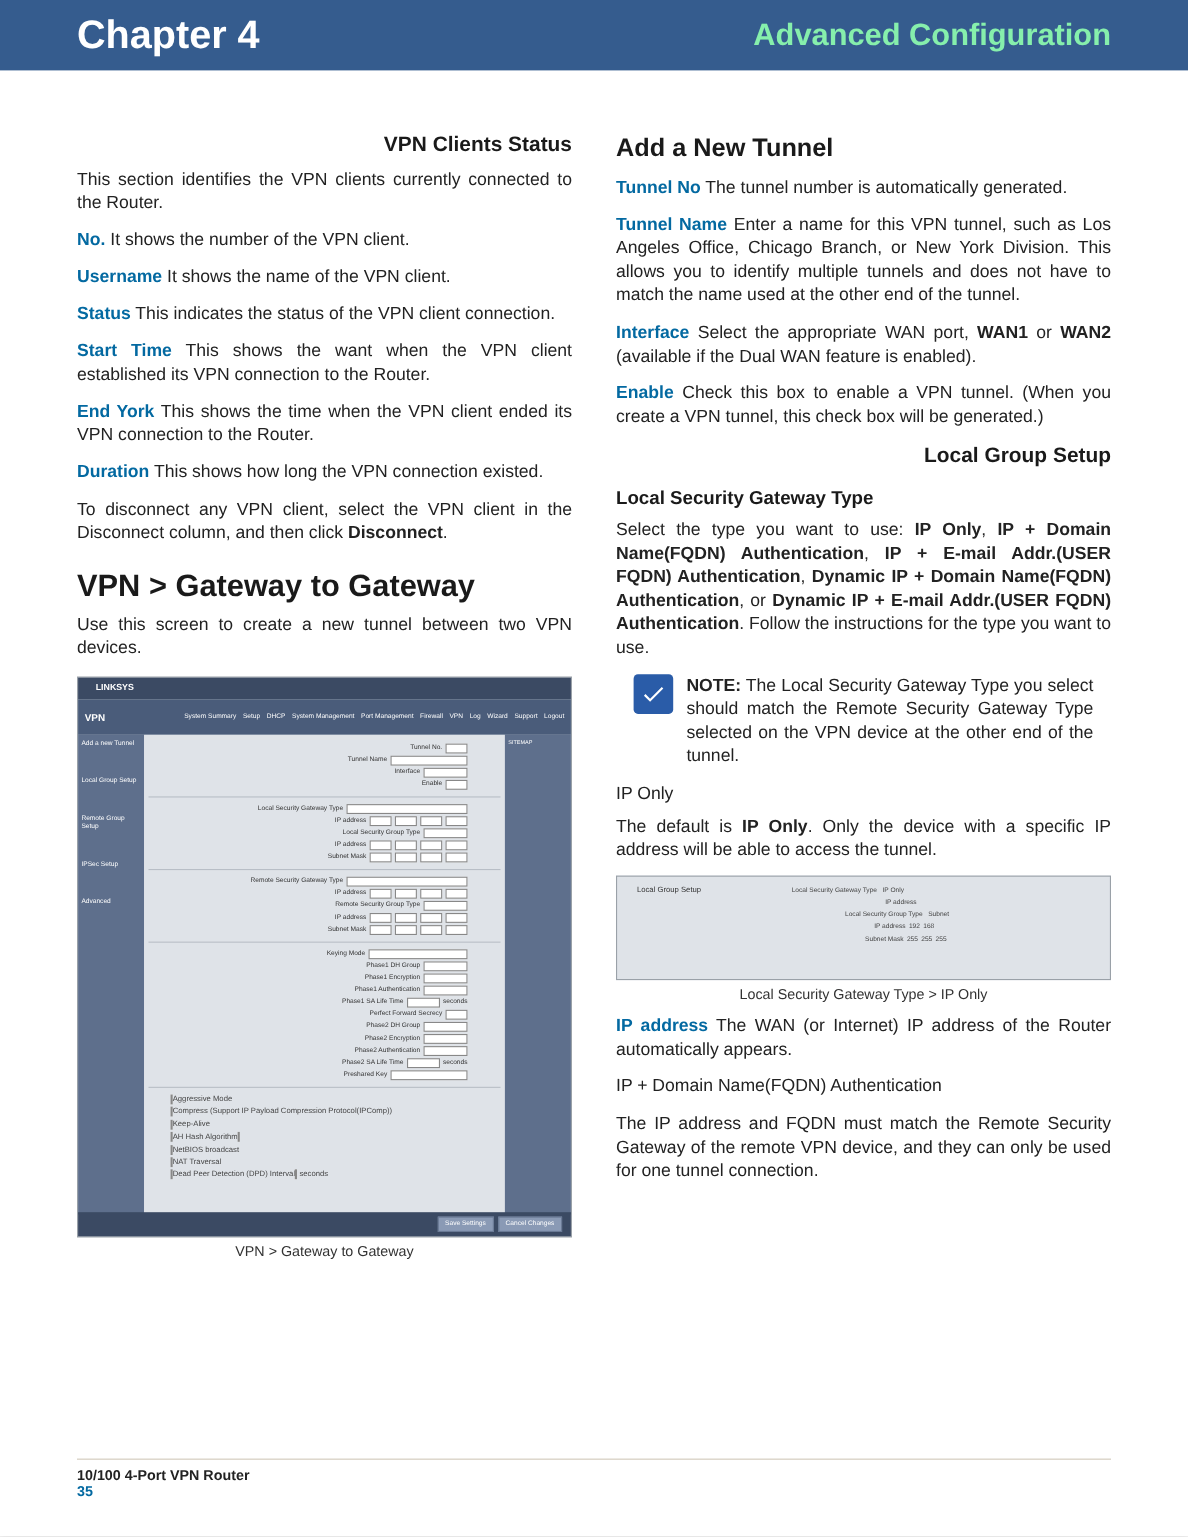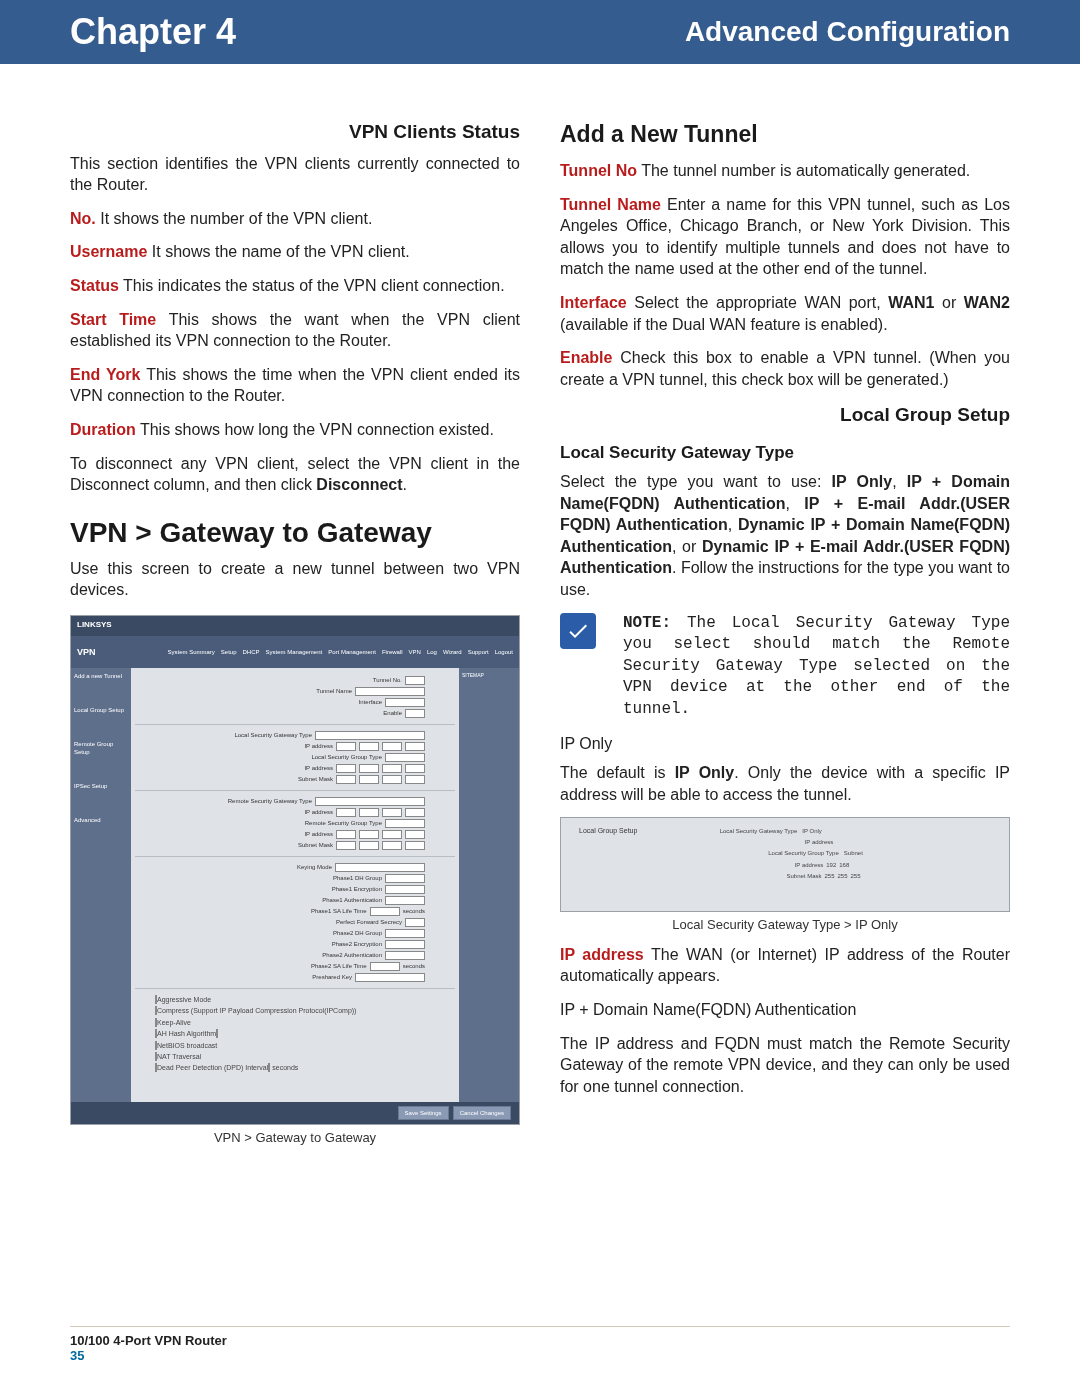--- a/index.html
+++ b/index.html
@@ -26,21 +26,21 @@
     justify-content: space-between;
     padding: 0 70px 0 70px;
   }
   .chapter-title {
     color: #ffffff;
     font-size: 36px;
     font-weight: 700;
     font-family: "Myriad Pro", "Segoe UI Semibold", Arial, sans-serif;
   }
   .section-title {
-    color: #ffffff;
+    color: #86efac;
     font-size: 28px;
     font-weight: 700;
     font-family: "Myriad Pro", "Segoe UI Semibold", Arial, sans-serif;
   }
   .content {
     display: flex;
     padding: 55px 70px 0 70px;
     gap: 40px;
   }
   .col {
@@ -71,35 +71,35 @@
     margin-bottom: 10px;
     font-family: "Myriad Pro", "Segoe UI Semibold", Arial, sans-serif;
   }
   .h-small {
     font-size: 17px;
     font-weight: 700;
     color: #1a1a1a;
     margin: 14px 0 6px 0;
   }
   p { margin-bottom: 12px; text-align: justify; }
-  .blue-bold { color: #b91c1c; font-weight: 700; }
+  .blue-bold { color: #0369a1; font-weight: 700; }
   .bold { font-weight: 700; }
   .screenshot {
     width: 100%;
     height: 510px;
     border: 1px solid #9aa1a8;
     margin-top: 14px;
     background: linear-gradient(#dfe3e8,#dfe3e8);
     position: relative;
     font-size: 7px;
     color: #444;
   }
   .screenshot .topbar {
     height: 20px; background: #3b4a63; color:#fff; font-size:8px;
-    display:flex; align-items:center; padding-left:6px; font-weight:700;
+    display:flex; align-items:center; padding-left:16px; font-weight:700;
   }
   .screenshot .navbar {
     height: 32px; background: #4a5c7a; display:flex; align-items:center;
     justify-content:space-between; padding:0 6px; color:#fff; font-size:6px;
   }
   .screenshot .navbar .vpn { font-weight:700; font-size:9px; }
   .screenshot .navbar .tabs { display:flex; gap:6px; }
   .screenshot .body { display:flex; height:calc(100% - 50px - 22px); }
   .screenshot .leftcol { width:60px; background:#5e6f8c; color:#fff; font-size:6px; padding:4px 3px; }
   .screenshot .leftcol div { margin-bottom:26px; }
@@ -111,21 +111,21 @@
   .screenshot .sel { background:#fff; border:1px solid #888; height:9px; width:110px; }
   .screenshot .tiny { width:20px; }
   .screenshot hr { border:none; border-top:1px solid #b8bec6; margin:6px 0; }
   .screenshot .footer {
     position:absolute; bottom:0; left:0; right:0; height:22px;
     background:#3b4a63; display:flex; justify-content:flex-end; align-items:center; gap:4px; padding-right:8px;
   }
   .screenshot .btn { background:#8a9ab5; color:#fff; font-size:6px; padding:2px 6px; border:1px solid #6a7a95; }
   .caption { text-align:center; font-size:13px; color:#333; margin-top:4px; }
   .note-box {
-    display:flex; gap:27px; margin:12px 0;font-family:Liberation Mono, monospace;
+    display:flex; gap:12px; margin:12px 16px;
   }
   .note-icon {
     width:36px; height:36px; background:#2a5ca8; border-radius:4px;
     display:flex; align-items:center; justify-content:center; flex-shrink:0;
   }
   .note-icon svg { width:24px; height:24px; fill:#fff; }
   .note-text { text-align:justify; }
   .inline-screenshot {
     width:100%; height:95px; border:1px solid #9aa1a8; background:#dfe3e8;
     margin-top:6px; font-size:6px; color:#444; position:relative; padding:6px;

